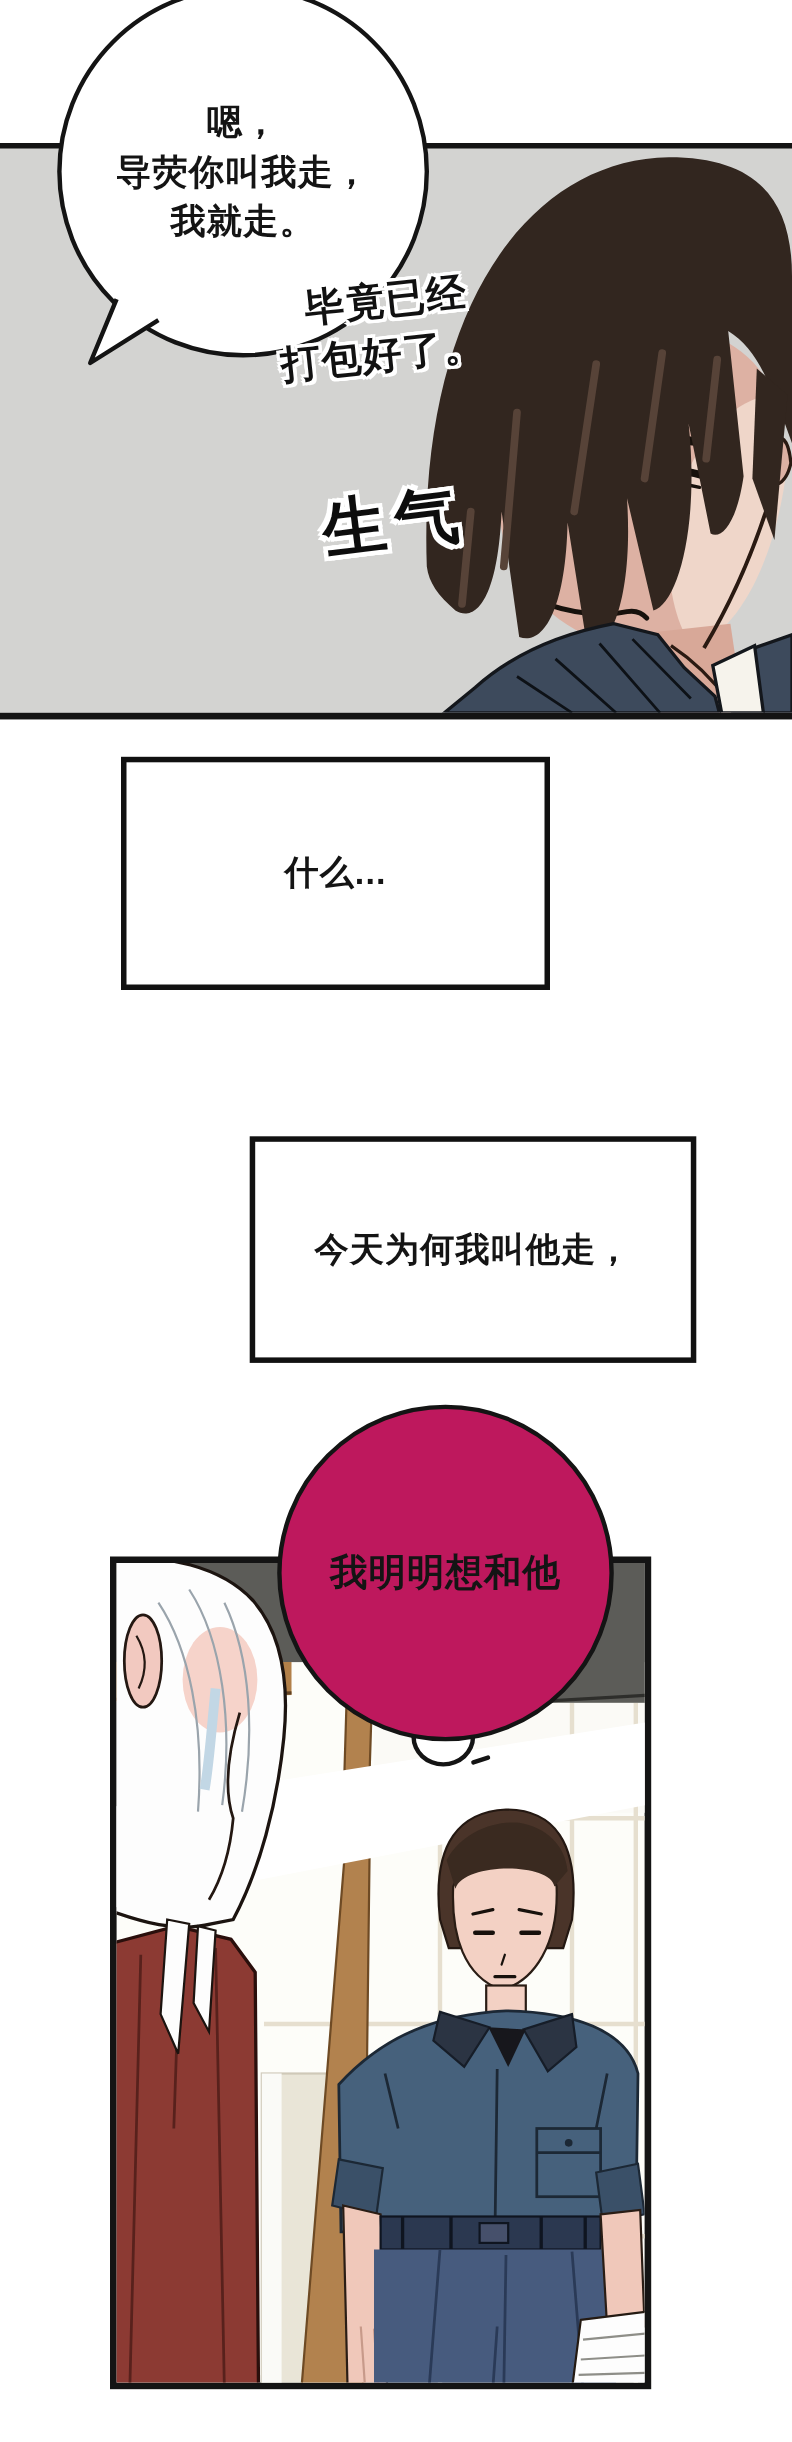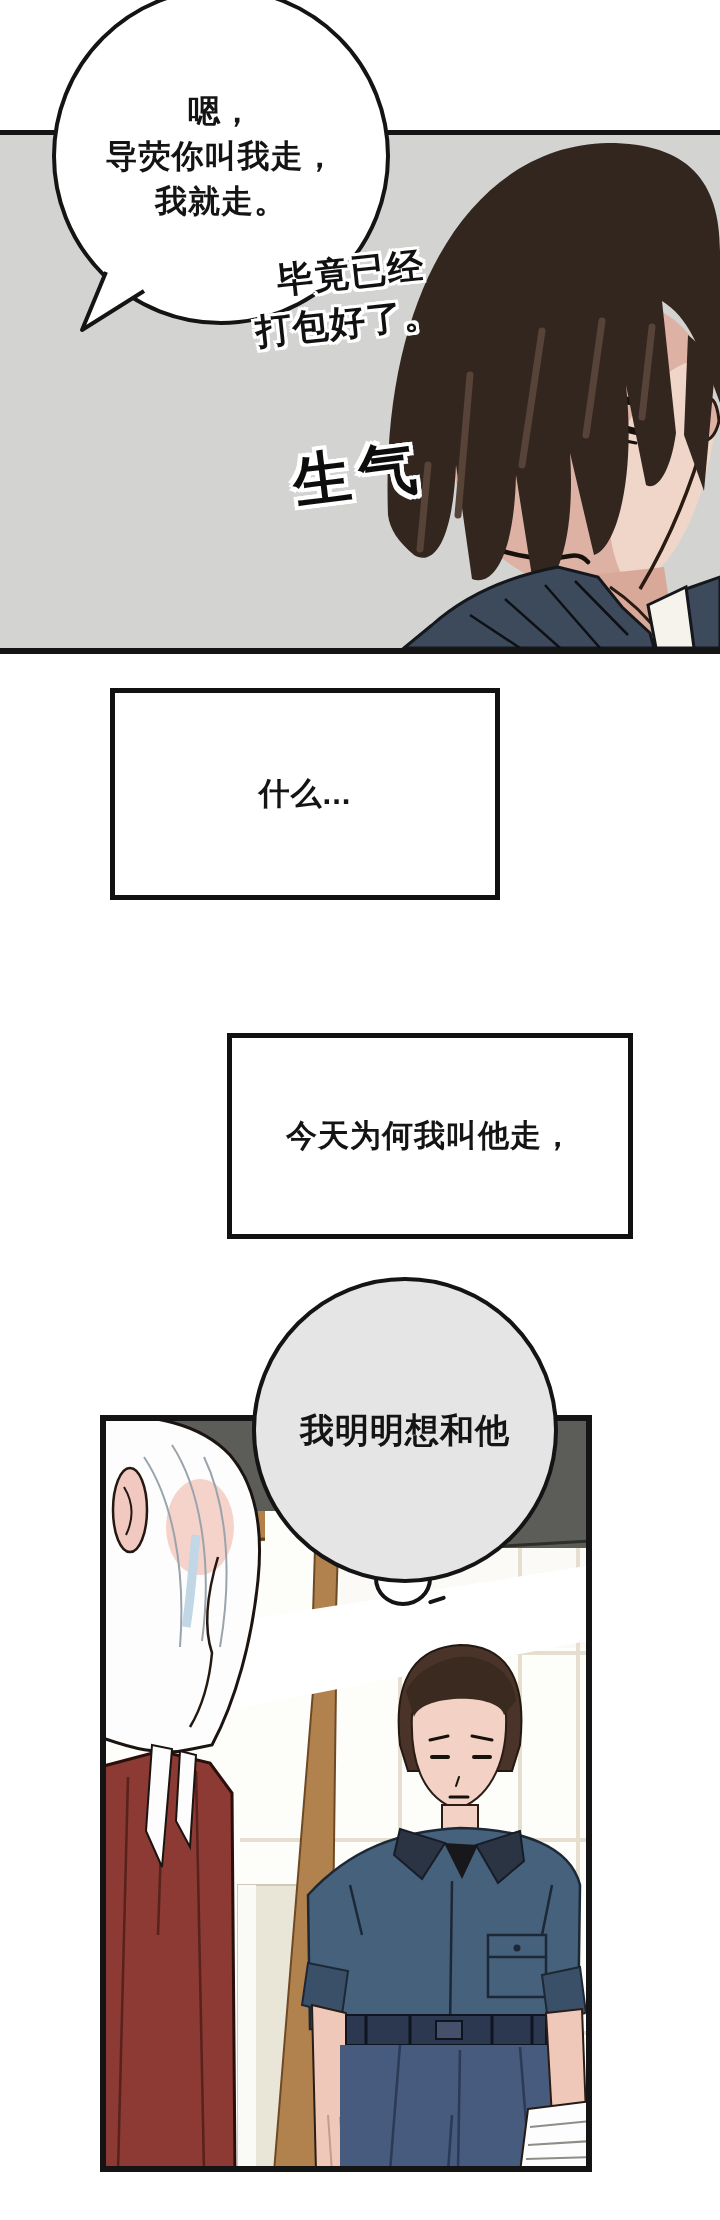--- a/index.html
+++ b/index.html
@@ -54,21 +54,21 @@
     border:6px solid #141414;box-sizing:border-box;background:#fdfdf9;z-index:1;overflow:hidden;
   }
   #panel2 svg{position:absolute;left:-6px;top:-6px;}
   
   .bubble2-bump{
     position:absolute;left:374px;top:1552px;width:50px;height:46px;
     background:#fff;border:4px solid #141414;border-radius:50%;z-index:2;
   }
   .bubble2{
     position:absolute;left:252px;top:1277px;width:298px;height:298px;
-    background:#e5e5e5;border:4px solid #141414;border-radius:50%;
+    background:#be185d;border:4px solid #141414;border-radius:50%;
     display:flex;flex-direction:column;align-items:center;justify-content:center;
     z-index:3;text-align:center;
   }
   .bubble2 .line{font-size:34px;line-height:47px;font-weight:700;letter-spacing:1px;}
   .tick{
     position:absolute;left:428px;top:1598px;width:18px;height:4px;background:#141414;
     transform:rotate(-18deg);z-index:3;border-radius:2px;
   }
 </style>
 </head>

